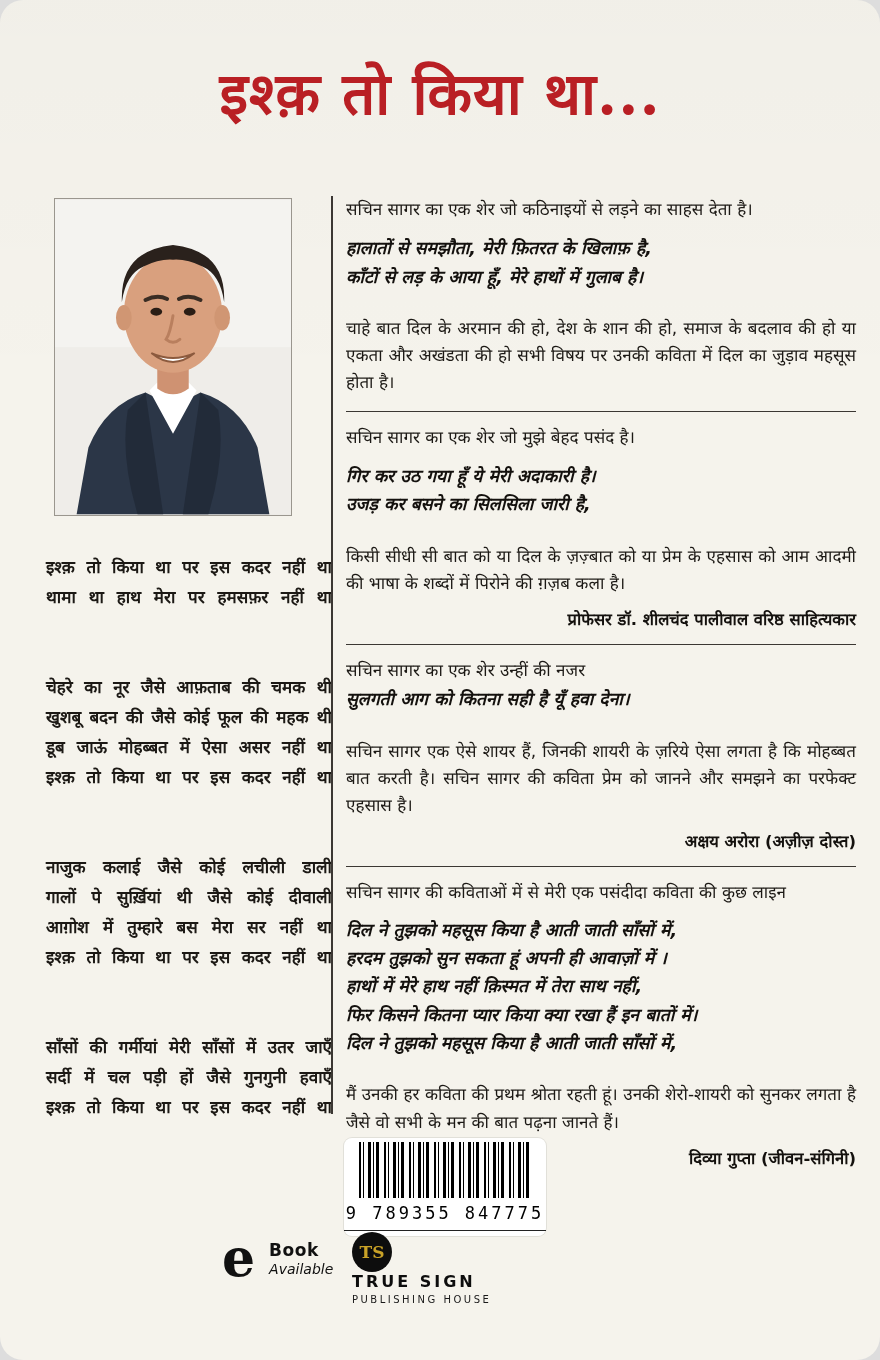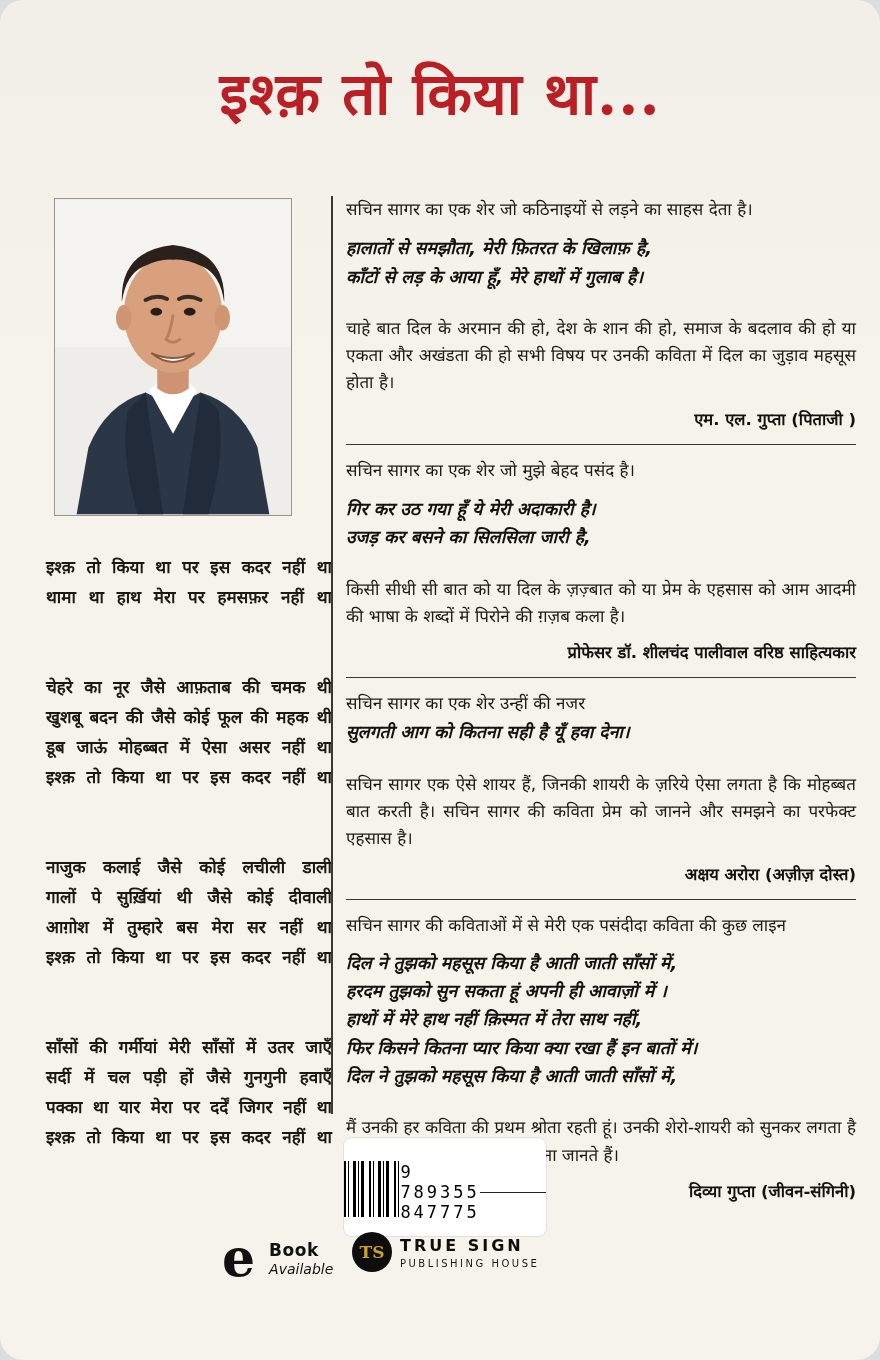--- a/index.html
+++ b/index.html
@@ -101,21 +101,21 @@
   }
   
   .barcode-box {
     position: absolute;
     left: 344px; top: 1138px;
     width: 202px; height: 98px;
     background: #ffffff;
     border-radius: 8px;
     box-shadow: 0 0 0 1px rgba(0,0,0,0.08);
     display: flex;
-    flex-direction: row;
+    flex-direction: column;
     align-items: center;
     justify-content: flex-start;
     padding-top: 4px;
   }
   .bars {
     width: 172px; height: 56px;
     background: repeating-linear-gradient(90deg,
       #000 0px,  #000 2px,  #fff 2px,  #fff 4px,
       #000 4px,  #000 5px,  #fff 5px,  #fff 9px,
       #000 9px,  #000 12px, #fff 12px, #fff 14px,
@@ -149,21 +149,21 @@
     line-height: 1;
     margin-right: 4px;
   }
   .ebook-text { display: flex; flex-direction: column; margin-left: 10px; }
   .ebook-line1 { font-size: 17px; font-weight: 700; letter-spacing: 0.5px; }
   .ebook-line2 { font-size: 14px; font-style: italic; margin-top: 1px; }
   .truesign-logo {
     position: absolute;
     left: 352px; top: 1232px;
     display: flex;
-    align-items: center;
+    flex-direction: column;
   }
   .ts-circle {
     width: 40px; height: 40px;
     border-radius: 50%;
     background: #0d0d0d;
     color: #c9a227;
     font-family: "DejaVu Serif", serif;
     font-size: 17px;
     font-weight: 700;
     display: flex;
@@ -231,38 +231,36 @@
     <div class="stanza">
       <div class="pline">नाजुक कलाई जैसे कोई लचीली डाली</div>
       <div class="pline">गालों पे सुर्ख़ियां थी जैसे कोई दीवाली</div>
       <div class="pline">आग़ोश में तुम्हारे बस मेरा सर नहीं था</div>
       <div class="pline">इश्क़ तो किया था पर इस कदर नहीं था</div>
     </div>
 
     <div class="stanza">
       <div class="pline">साँसों की गर्मीयां मेरी साँसों में उतर जाएँ</div>
       <div class="pline">सर्दी में चल पड़ी हों जैसे गुनगुनी हवाएँ</div>
-      <div class="pline">पक्का था यार मेरा पर दर्दें जिगर नहीं था</div>
       <div class="pline">इश्क़ तो किया था पर इस कदर नहीं था</div>
     </div>
 
   </div>
 
   <div class="vdiv"></div>
 
   <div class="right-col">
 
     <section class="t-block">
       <p class="intro">सचिन सागर का एक शेर जो कठिनाइयों से लड़ने का साहस देता है।</p>
       <div class="couplet">
         <div class="couplet-line">हालातों से समझौता, मेरी फ़ितरत के खिलाफ़ है,</div>
         <div class="couplet-line">काँटों से लड़ के आया हूँ, मेरे हाथों में गुलाब है।</div>
       </div>
       <p class="t-body">चाहे बात दिल के अरमान की हो, देश के शान की हो, समाज के बदलाव की हो या एकता और अखंडता की हो सभी विषय पर उनकी कविता में दिल का जुड़ाव महसूस होता है।</p>
-      <p class="attribution">एम. एल. गुप्ता (पिताजी )</p>
     </section>
 
     <section class="t-block">
       <p class="intro">सचिन सागर का एक शेर जो मुझे बेहद पसंद है।</p>
       <div class="couplet">
         <div class="couplet-line">गिर कर उठ गया हूँ ये मेरी अदाकारी है।</div>
         <div class="couplet-line">उजड़ कर बसने का सिलसिला जारी है,</div>
       </div>
       <p class="t-body">किसी सीधी सी बात को या दिल के ज़ज़्बात को या प्रेम के एहसास को आम आदमी की भाषा के शब्दों में पिरोने की ग़ज़ब कला है।</p>
       <p class="attribution">प्रोफेसर डॉ. शीलचंद पालीवाल वरिष्ठ साहित्यकार</p>

